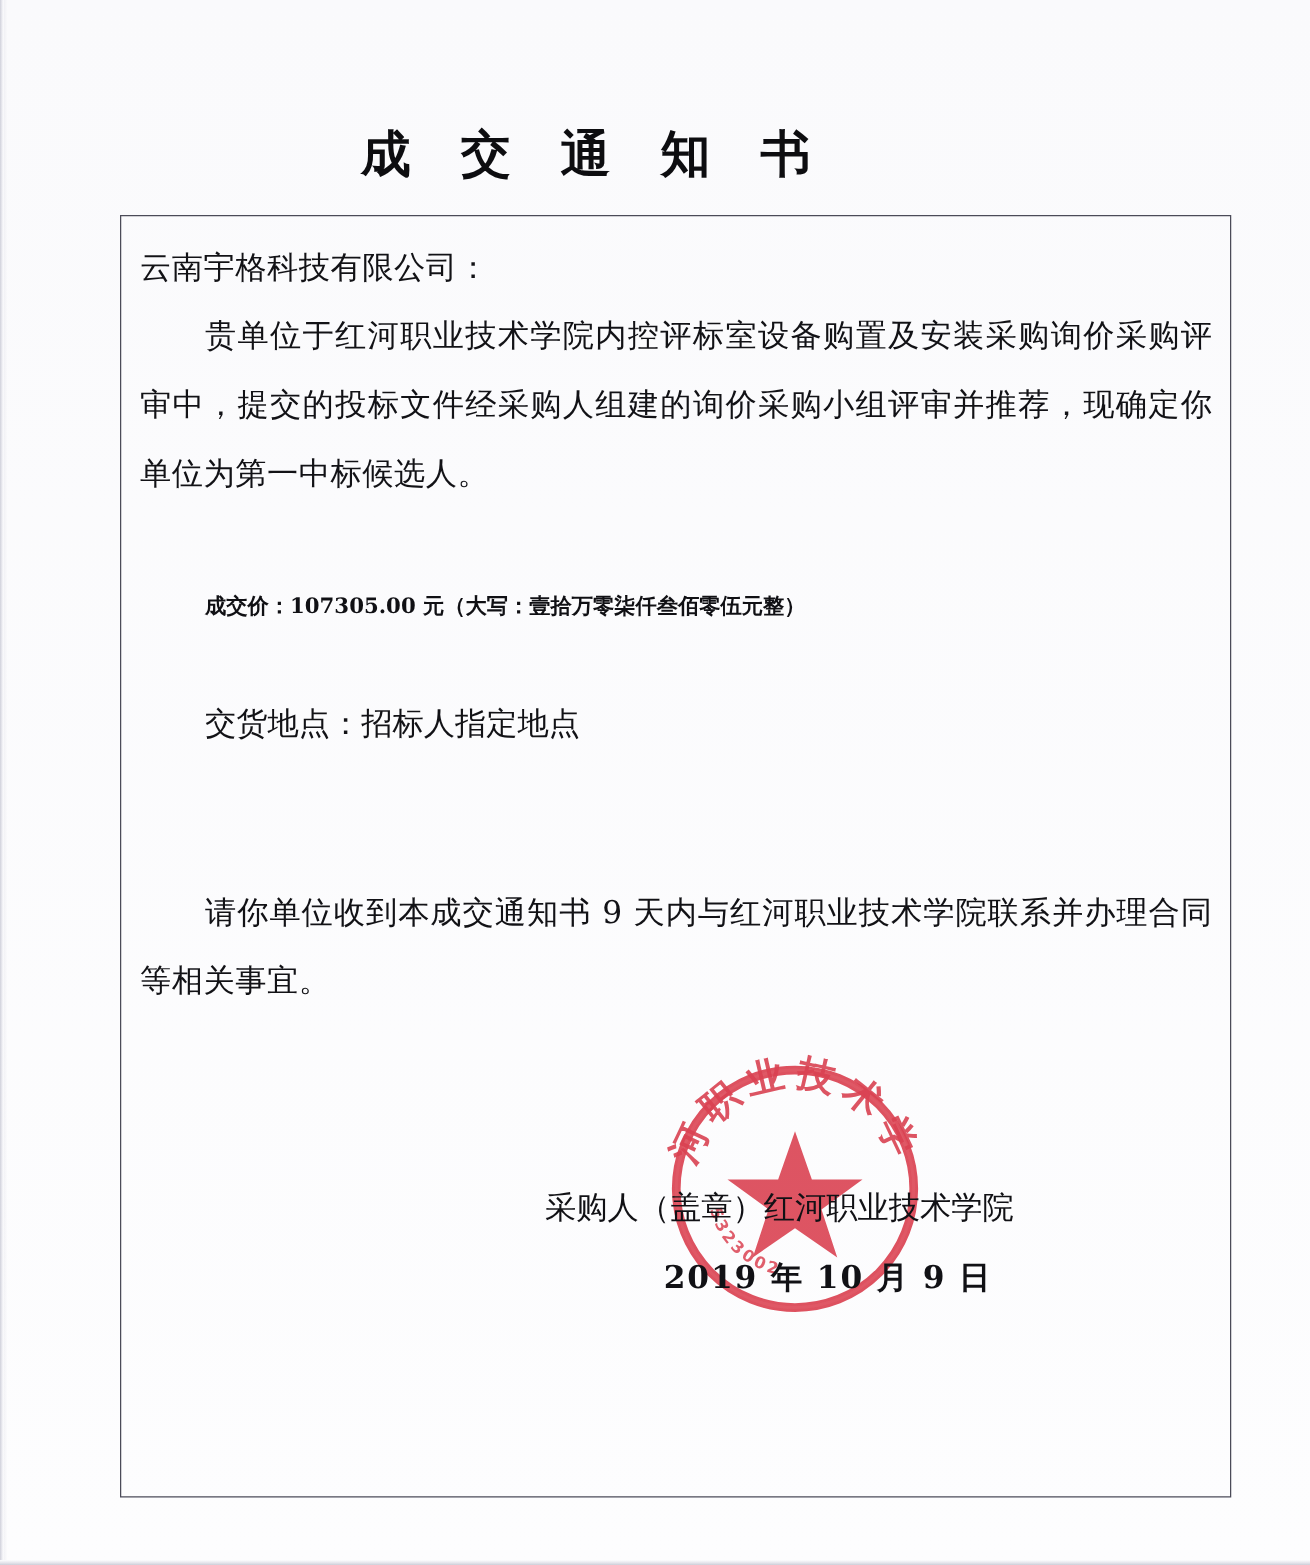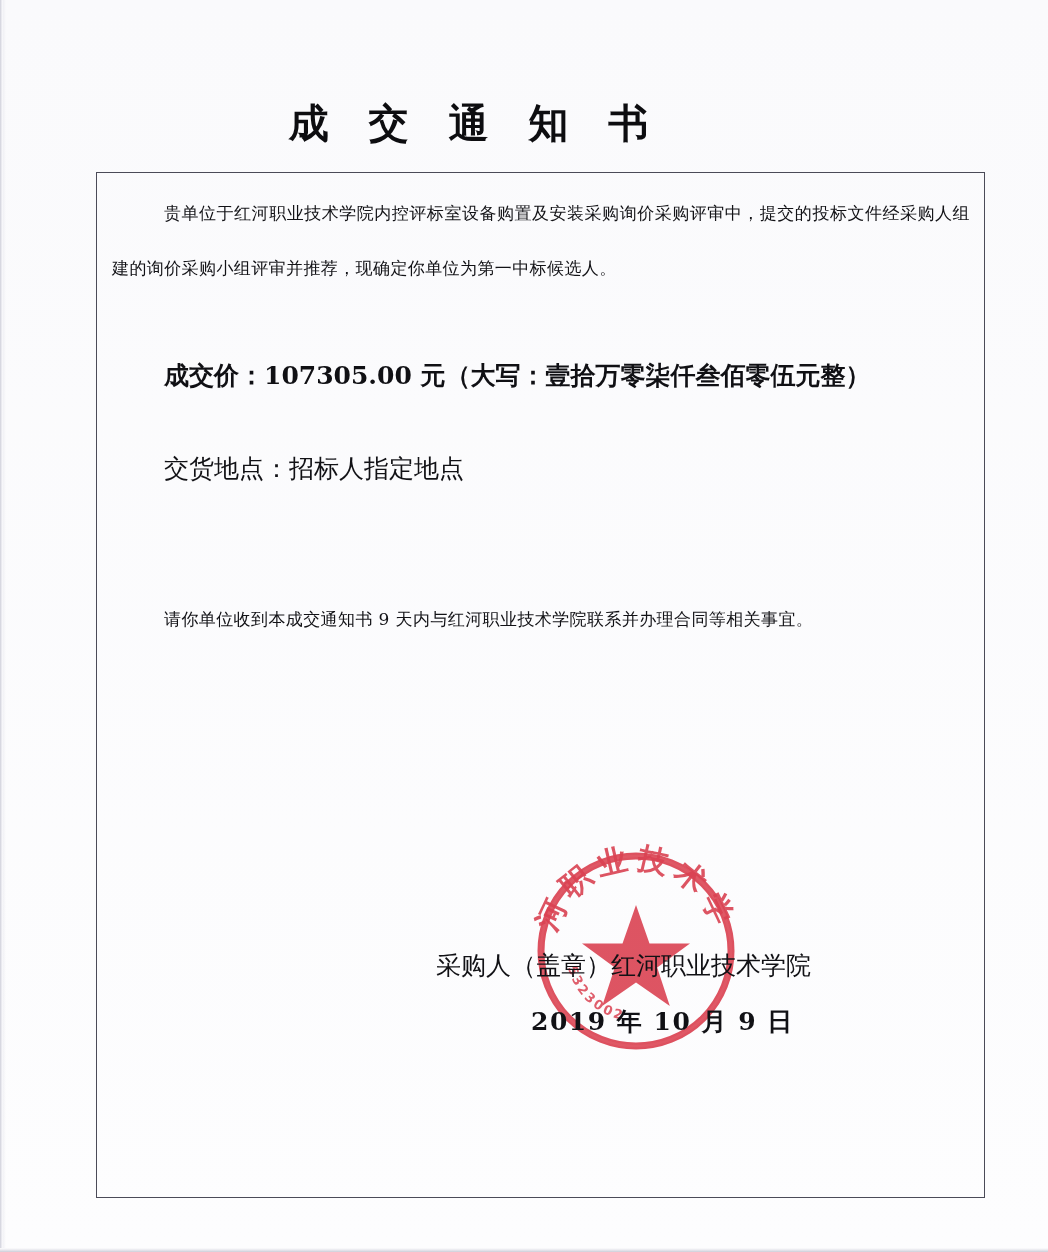--- a/index.html
+++ b/index.html
@@ -71,34 +71,34 @@
   }
 
   .line {
     font-size: 25px;
     line-height: 55px;
     color: #121216;
     letter-spacing: 0.4px;
     white-space: nowrap;
   }
   .para {
-    font-size: 17px;
+    font-size: 25px;
     line-height: 55px;
     color: #121216;
     letter-spacing: 0.4px;
     text-align: justify;
     width: 858px;
   }
   .indent-2 { text-indent: 52px; }
   .spacer-sm { height: 38px; }
   .spacer-md { height: 52px; }
   .spacer-lg { height: 96px; }
 
   .price-line {
-    font-size: 25px;
+    font-size: 17px;
     line-height: 55px;
     color: #101014;
     font-weight: bold;
     padding-left: 52px;
     white-space: nowrap;
   }
   .delivery-line {
     font-size: 25px;
     line-height: 55px;
     color: #121216;
@@ -151,20 +151,21 @@
 <div class="scan-tint"></div>
 <div class="edge-left"></div>
 <div class="edge-bottom"></div>
 
 <div class="page-title">成 交 通 知 书</div>
 
 <div class="doc-frame"></div>
 
 <div class="body-area">
 
+  <div class="line">云南宇格科技有限公司：</div>
 
   <div class="para indent-2">贵单位于红河职业技术学院内控评标室设备购置及安装采购询价采购评审中，提交的投标文件经采购人组建的询价采购小组评审并推荐，现确定你单位为第一中标候选人。</div>
 
   <div class="spacer-md"></div>
 
   <div class="price-line">成交价：107305.00 元（大写：壹拾万零柒仟叁佰零伍元整）</div>
 
   <div class="spacer-sm"></div>
 
   <div class="delivery-line">交货地点：招标人指定地点</div>

